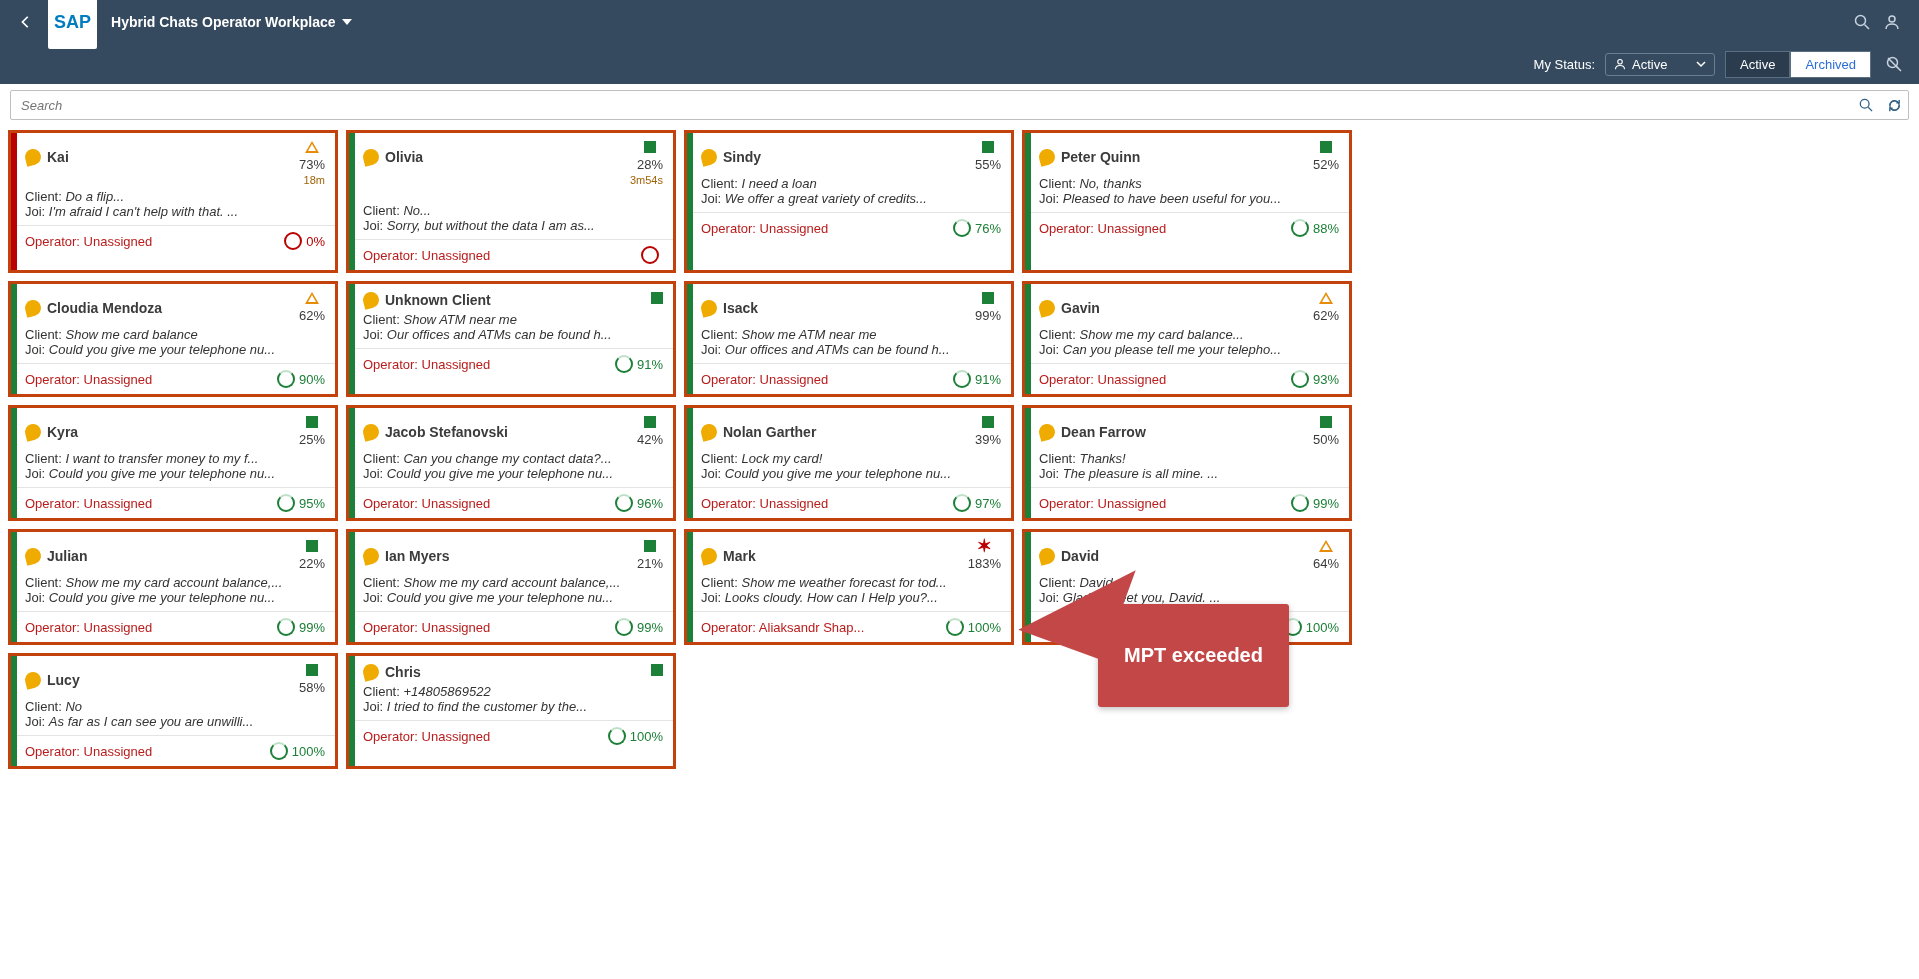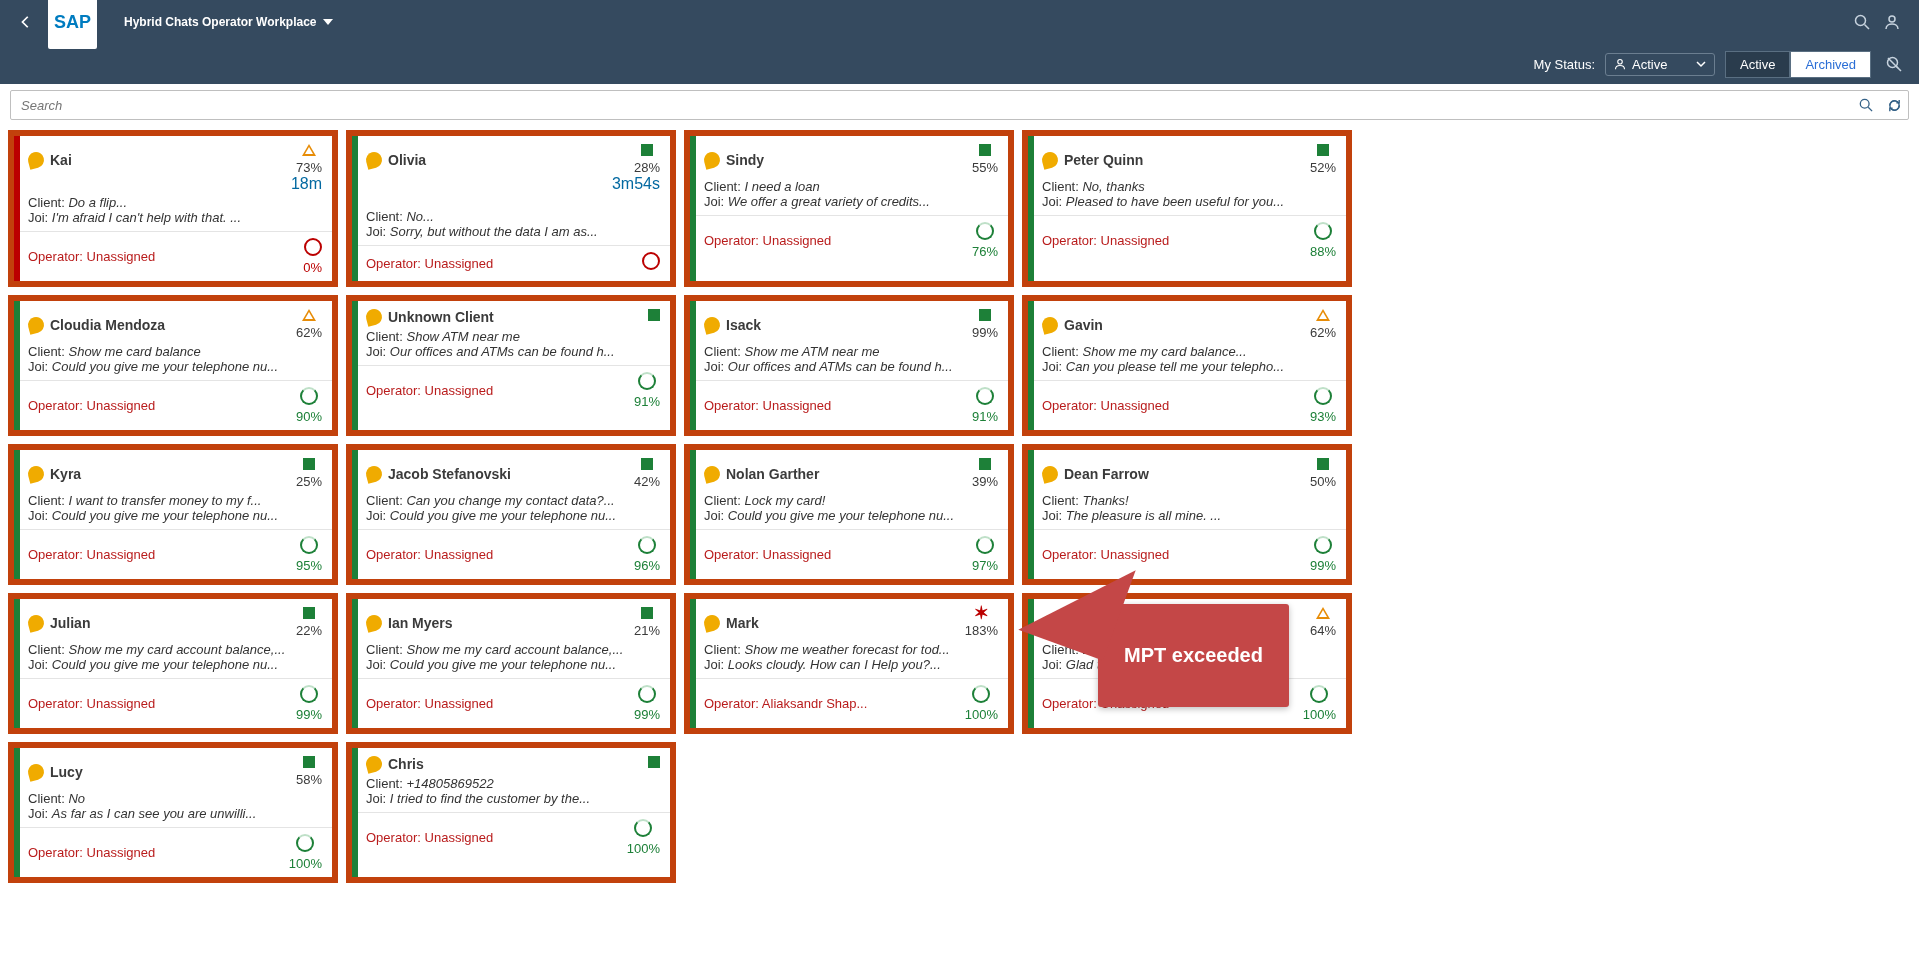--- a/index.html
+++ b/index.html
@@ -9,21 +9,21 @@
   .shell-header {
     background: #354a5f;
     color: #fff;
     height: 44px;
     display: flex;
     align-items: center;
     padding: 0 12px;
   }
   .shell-header .back-btn { width: 28px; height: 28px; display:flex; align-items:center; justify-content:center; cursor:pointer; margin-right:8px;}
   .shell-header .logo { font-weight:bold; font-size:18px; background:#fff; color:#007cc0; padding:16px 6px; border-radius:2px; margin-right:14px;}
-  .shell-header .title { font-size:12px; font-weight:bold; display:flex; align-items:center; gap:6px; cursor:pointer;margin-left:13px;}
+  .shell-header .title { font-size:14px; font-weight:bold; display:flex; align-items:center; gap:6px; cursor:pointer;}
   .shell-header .spacer { flex:1; }
   .shell-header .hicon { width:30px; height:30px; display:flex; align-items:center; justify-content:center; cursor:pointer; color:#c7d3de;}
 
   
   .sub-header {
     background:#354a5f;
     height:40px;
     display:flex;
     align-items:center;
     justify-content:flex-end;
@@ -53,50 +53,50 @@
   }
   .search-bar input {
     flex:1; border:none; outline:none; padding:0 10px; font-size:13px; color:#333; font-style:italic;
   }
   .search-bar .sb-icon { width:28px; display:flex; align-items:center; justify-content:center; color:#346187; cursor:pointer;}
 
   
   .cards-wrap { padding:4px 8px; position:relative; }
   .cards-grid { display:grid; grid-template-columns: repeat(4, 330px); gap:8px 8px; }
   .card {
-    border:6px solid #c2410c; background:#fff; position:relative;
+    border:3px solid #c2410c; background:#fff; position:relative;
     display:flex; flex-direction:column; padding:8px 10px 6px 14px;
     min-height:108px; font-size:13px;
   }
   .card::before{
     content:""; position:absolute; left:0; top:0; bottom:0; width:6px;
     background: var(--bar);
   }
   .card.bar-green{ --bar:#1d8038;}
   .card.bar-red{ --bar:#bb0000;}
   .card-head{ display:flex; align-items:center; gap:6px; margin-bottom:4px;}
   .chat-ind{ width:16px; height:16px; background:#f0ab00; border-radius:50% 50% 50% 0; transform:rotate(-15deg);}
   .card-name{ font-weight:bold; font-size:14px; color:#3b3b3b;}
   .card-head .flex{flex:1;}
   .pct-top{ font-size:13px; color:#3b3b3b; display:flex; align-items:center; gap:4px;flex-direction:column;}
   .sq-green{ width:12px;height:12px; background:#1d8038; display:inline-block;}
   .tri-orange{ width:0;height:0;border-left:7px solid transparent;border-right:7px solid transparent;border-bottom:12px solid #e78c07; position:relative;}
   .tri-orange::after{content:"";width:0;height:0;border-left:4px solid transparent;border-right:4px solid transparent;border-bottom:7px solid #fff; position:absolute; left:-4px; top:3px;}
   .star-red{ color:#bb0000; font-weight:bold; font-size:18px; line-height:12px;}
-  .time-note{font-size:16px;color:#0369a1;}
+  .time-note{font-size:11px;color:#a16207;}
   .line{ color:#333; white-space:nowrap; overflow:hidden; text-overflow:ellipsis; }
   .line .lbl{ font-style:normal;}
   .line .val{ font-style:italic;}
   .card-sep{ border-top:1px solid #e4e4e4; margin:6px -10px 0 -14px; padding:6px 10px 0 14px; display:flex; align-items:center;}
   .op-label{ color:#b91c1c;}
   .card-sep .flex{flex:1;}
   .ring { width:18px;height:18px;border:2px solid; border-radius:50%; display:inline-block;}
   .ring.green{border-color:#1d8038; border-top-color:#bfe0c8;}
   .ring.red{border-color:#bb0000;}
-  .pct-btm{ font-size:13px; display:flex; align-items:center; gap:4px;flex-direction:column;}
+  .pct-btm{ font-size:13px; display:flex; align-items:center; gap:4px;}
   .pct-btm.green{color:#1d8038;}
   .pct-btm.red{color:#bb0000;}
 
   
   .callout{ position:absolute; color:#fff; font-size:20px; font-weight:bold; padding:40px 26px; border-radius:3px; box-shadow:0 2px 6px rgba(0,0,0,0.25); z-index:10;}
   .callout.yellow{ background:#e9a51e; }
   .callout.green-c{ background:#1d8038; }
   .callout.red-c{ background:#c44747; }
   .callout::before{ content:""; position:absolute; width:0;height:0;}
   .callout.yellow::before{ top:-28px; left:-52px; border-bottom:70px solid #e9a51e; border-left:78px solid transparent; transform:rotate(18deg);}

